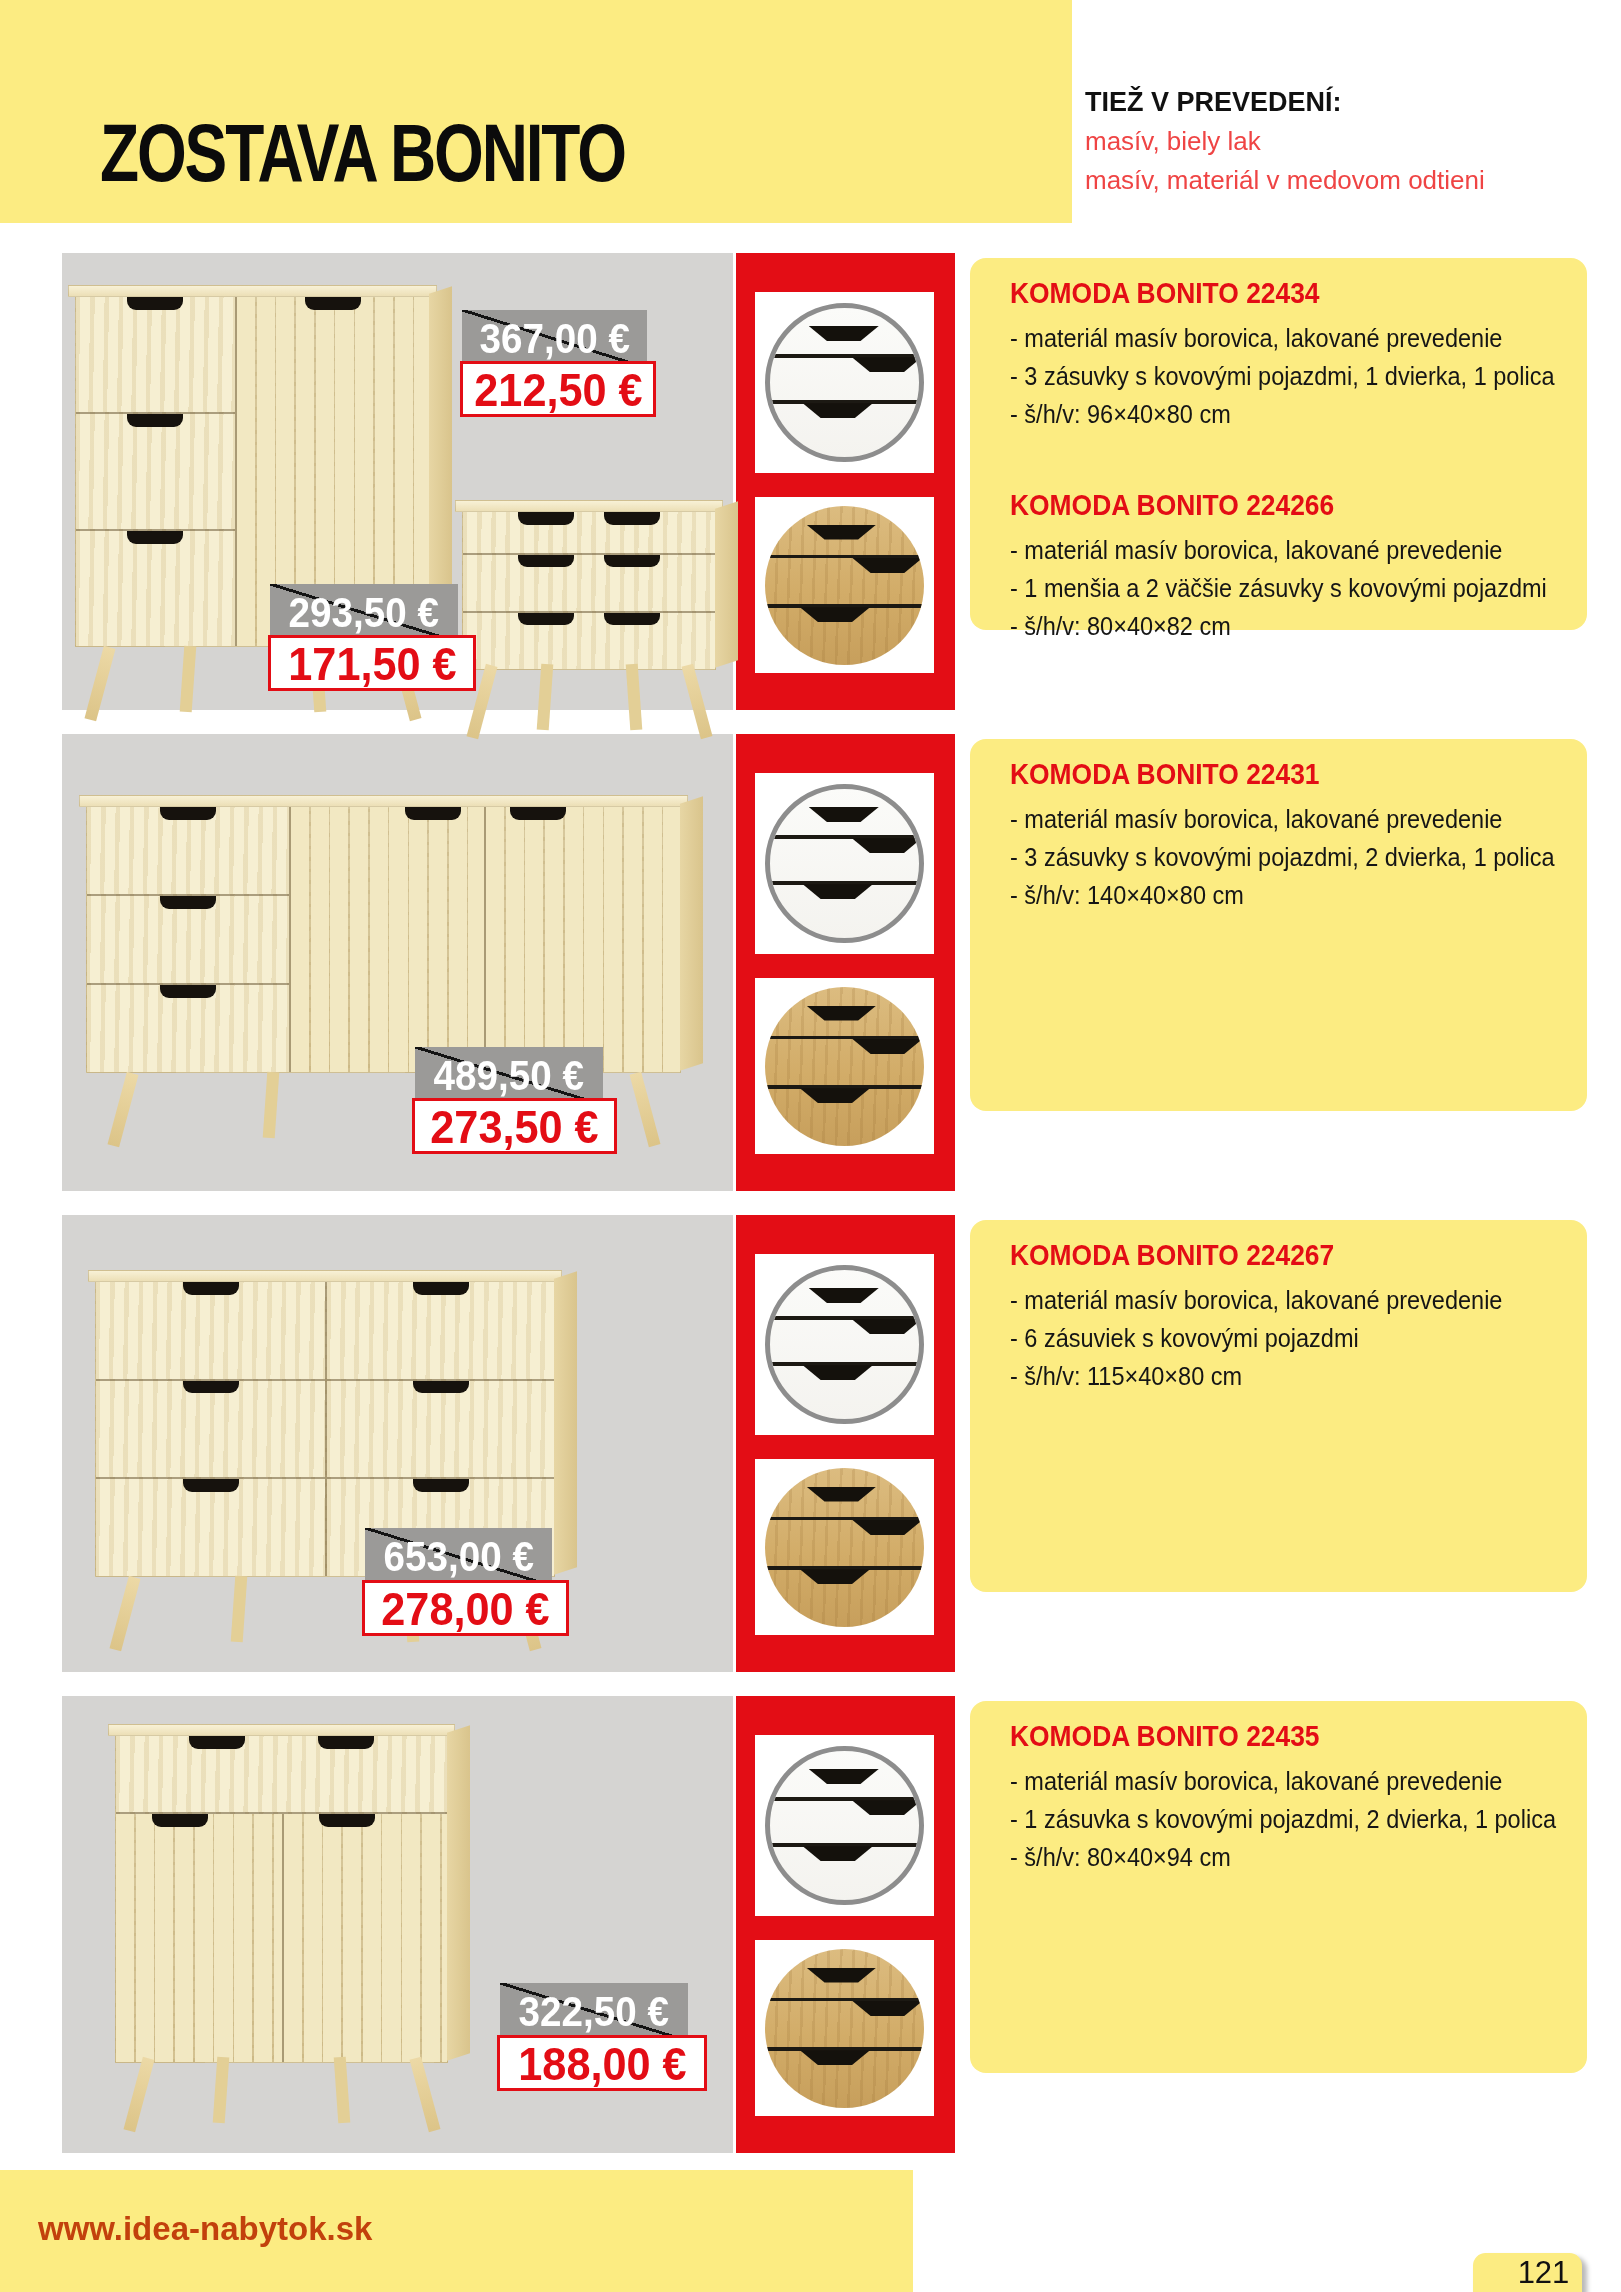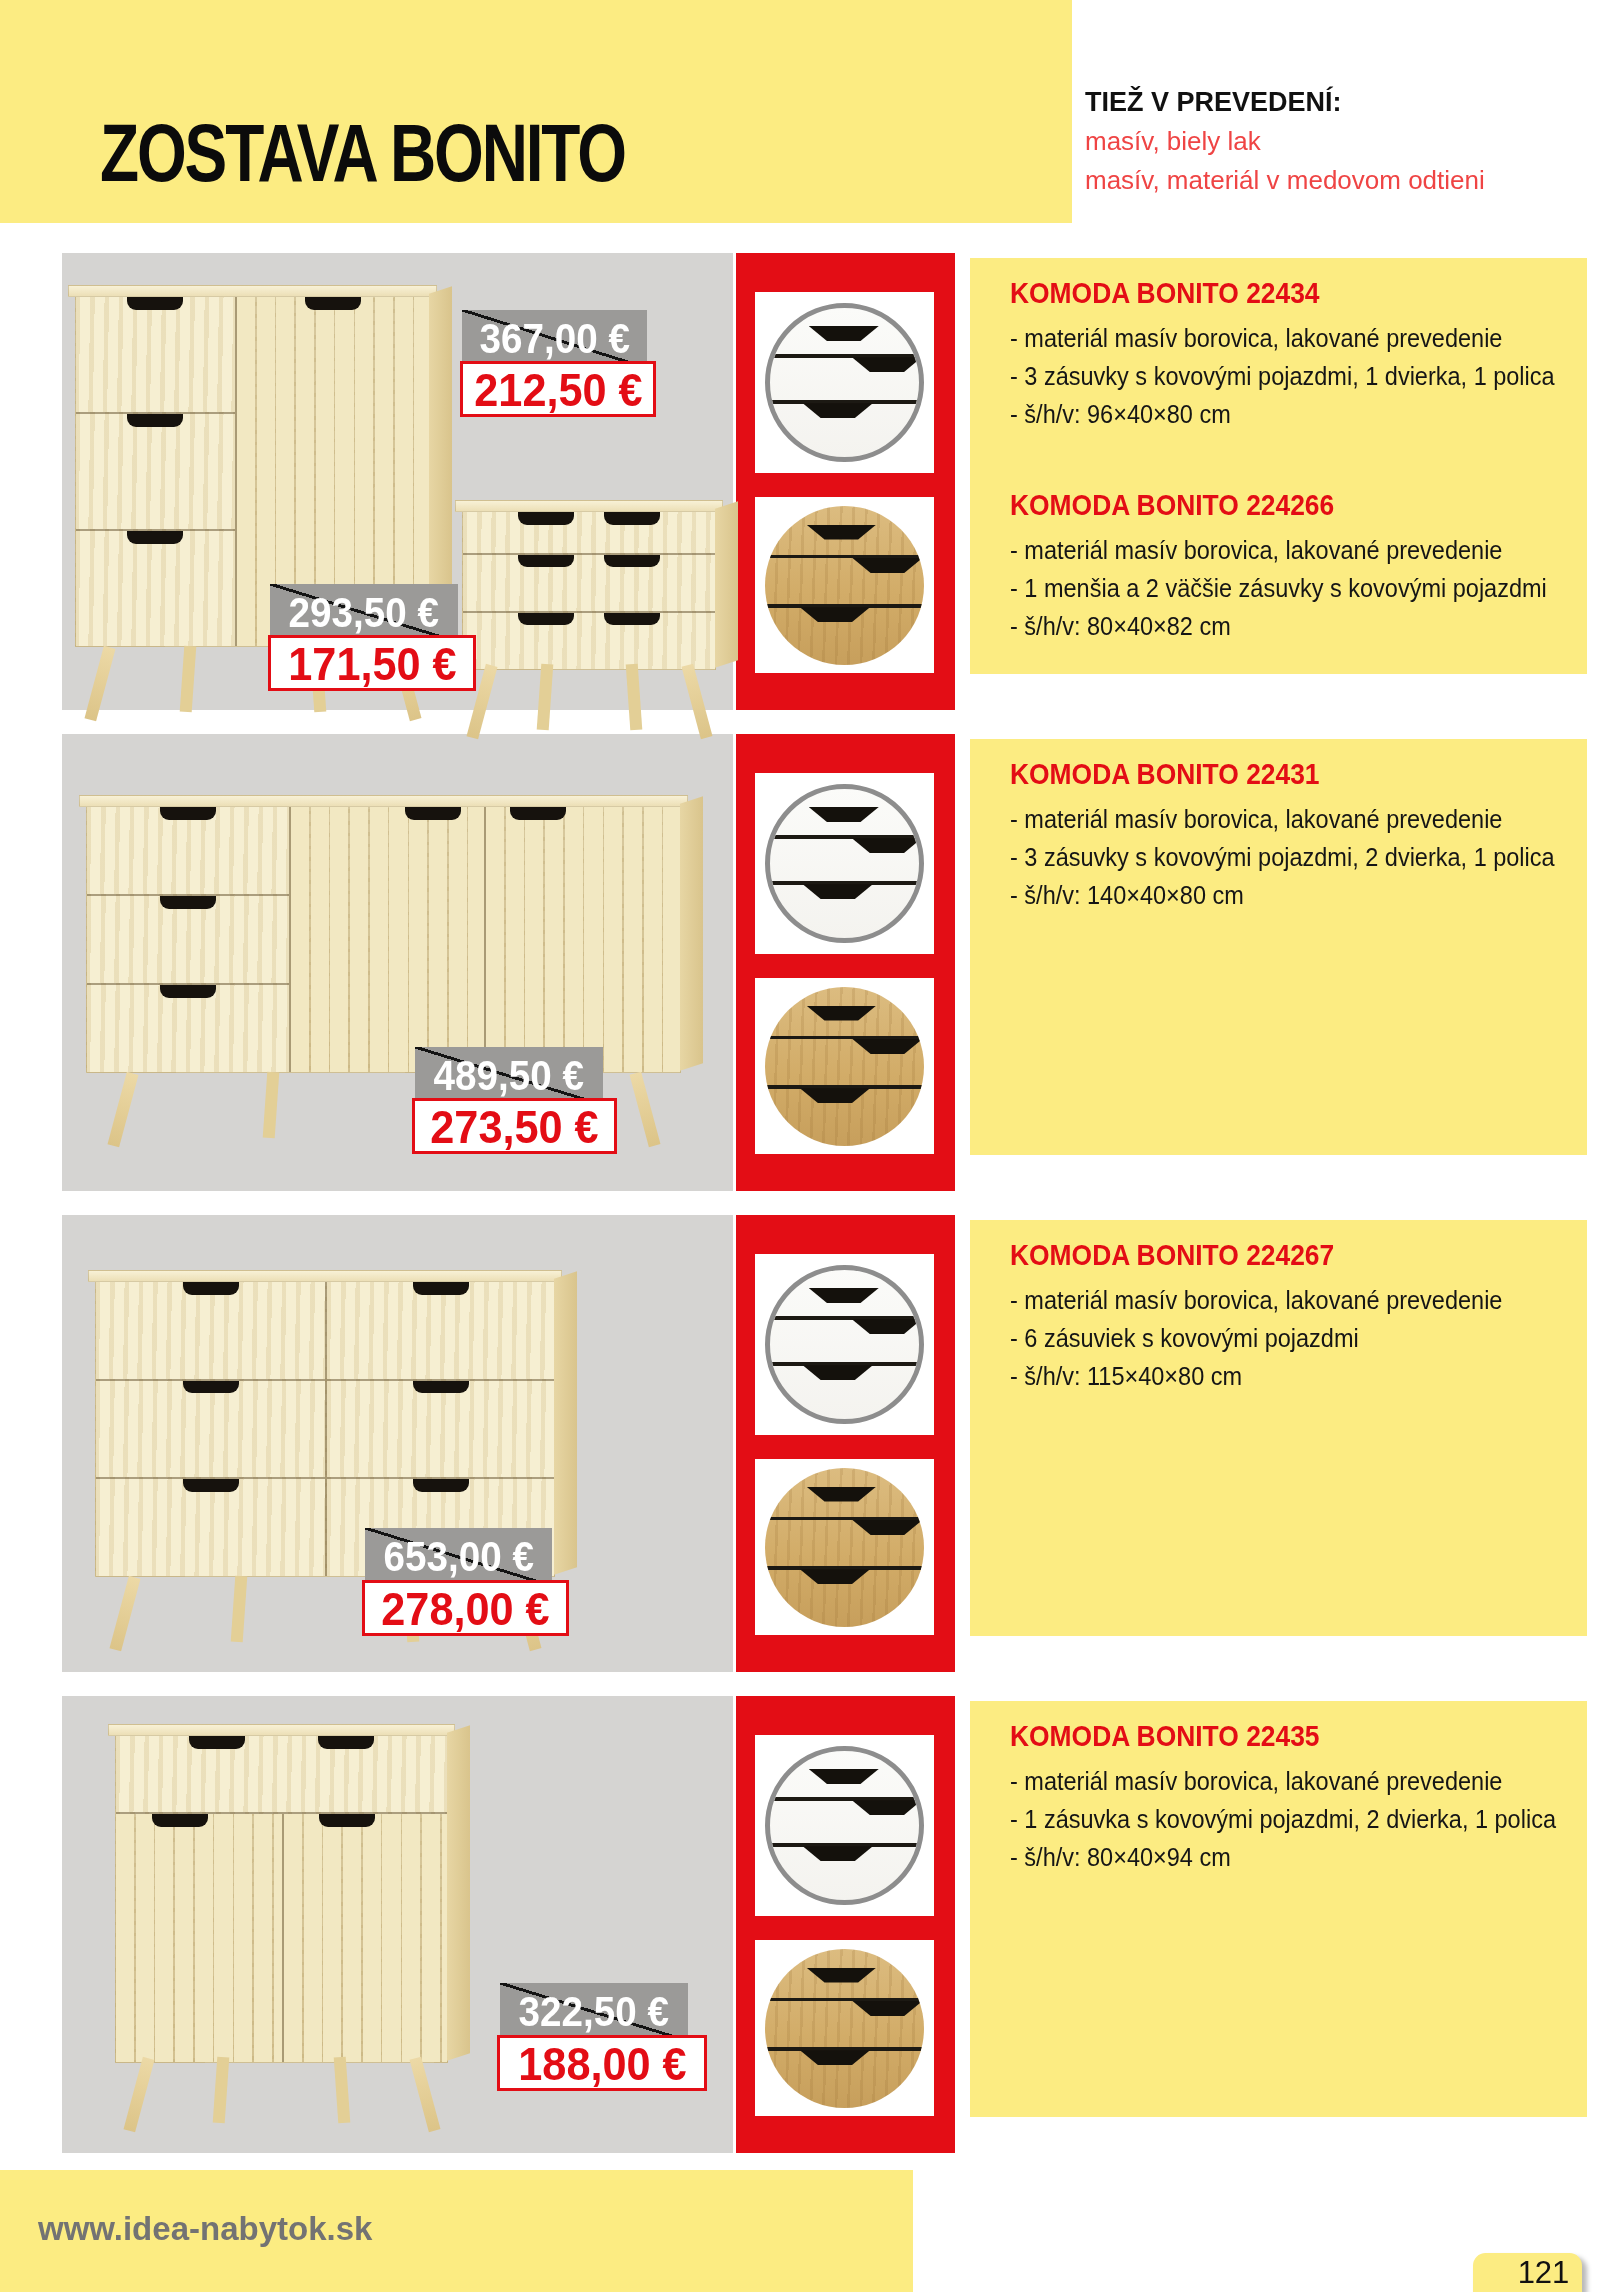--- a/index.html
+++ b/index.html
@@ -35,21 +35,21 @@
       linear-gradient(180deg,#dcbc80 0%,#d2ac68 55%,#c79f5c 100%);
   }
   .slot-line{position:absolute;left:-5.4px;right:-5.4px;height:3.6px;background:#1c1913;}
   .slot-line.sl1{top:31%;}
   .slot-line.sl2{top:62%;}
   .notch{position:absolute;width:70px;height:15px;background:#14110c;
     clip-path:polygon(0 0,100% 0,74% 100%,26% 100%);}
   .notch.n1{top:12%;left:26%;}
   .notch.n2{top:33%;left:40%;}
   .notch.n3{top:64%;left:22%;}
-  .panel-yellow{position:absolute;left:970px;top:5.4px;width:617px;height:416px;background:#fcec82;}
+  .panel-yellow{position:absolute;left:970px;top:5.4px;width:617px;height:372px;background:#fcec82;border-radius:16px;}
   .info{position:absolute;left:40px;right:27px;}
   .info.first{top:18px;}
   .info.second{top:195px;margin-top:35px;}
   .product-code{
     margin:0 0 9px 0;font-size:30px;font-weight:bold;color:#e30d15;
     transform:scaleX(.88);transform-origin:left top;white-space:nowrap;
   }
   .bullet{margin:0;font-size:25px;color:#151515;line-height:38px;
     transform:scaleX(.94);transform-origin:left top;white-space:nowrap;}
   
@@ -92,21 +92,21 @@
   .leg{position:absolute;top:0;width:11.6px;height:75px;background:linear-gradient(180deg,#ecd9a6,#dcc488);}
   .leg.lo{left:5%;transform:rotate(15deg);}
   .leg.ro{right:5%;transform:rotate(-15deg);}
   .leg.li{left:30%;transform:rotate(4deg);height:66px;background:#e3cf96;}
   .leg.ri{right:30%;transform:rotate(-4deg);height:66px;background:#e3cf96;}
   
   .f-cols{display:flex;height:100%;}
   .f-colL{display:flex;flex-direction:column;height:100%;}
   
   .footer-yellow{position:absolute;left:0;top:2170px;width:913px;height:123px;background:#fcec82;}
-  .site{position:absolute;left:38px;top:40px;margin:0;font-size:33px;font-weight:bold;color:#737373;}
+  .site{position:absolute;left:38px;top:40px;margin:0;font-size:33px;font-weight:bold;color:#c2410c;}
   .page-badge{
     position:absolute;left:1473px;top:2253px;width:77px;height:39px;background:#fcec82;
     border-radius:12.5px 12.5px 0 0;box-shadow:4.5px 4.5px 5.4px rgba(0,0,0,.28);
     display:flex;align-items:center;justify-content:center;font-size:31px;color:#111;padding-left:32px;
   }
 </style>
 </head>
 <body>
 
 <div class="header-yellow"></div>

